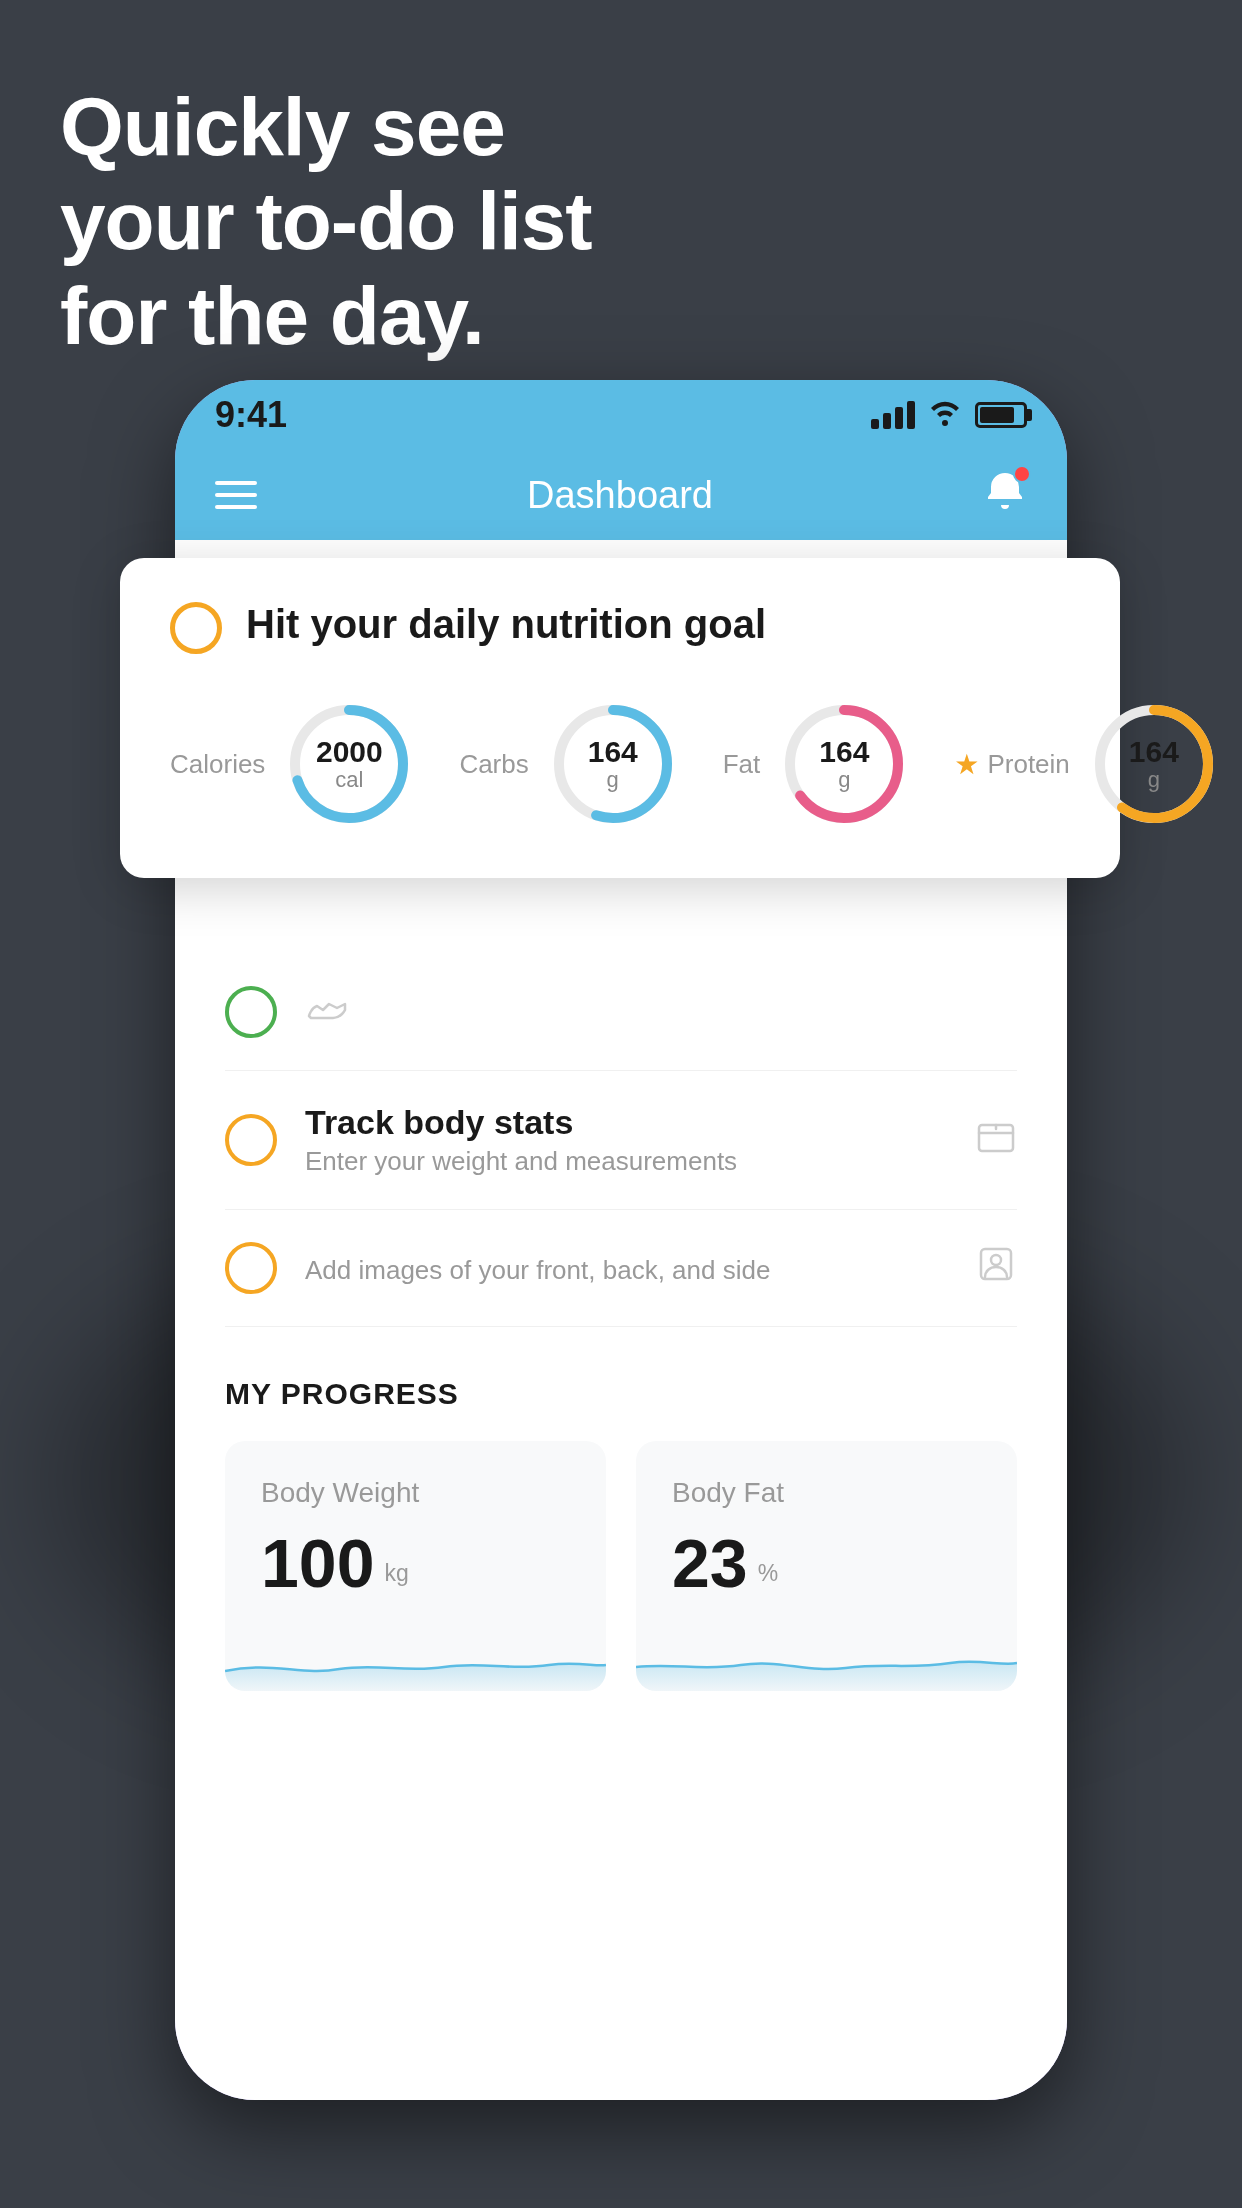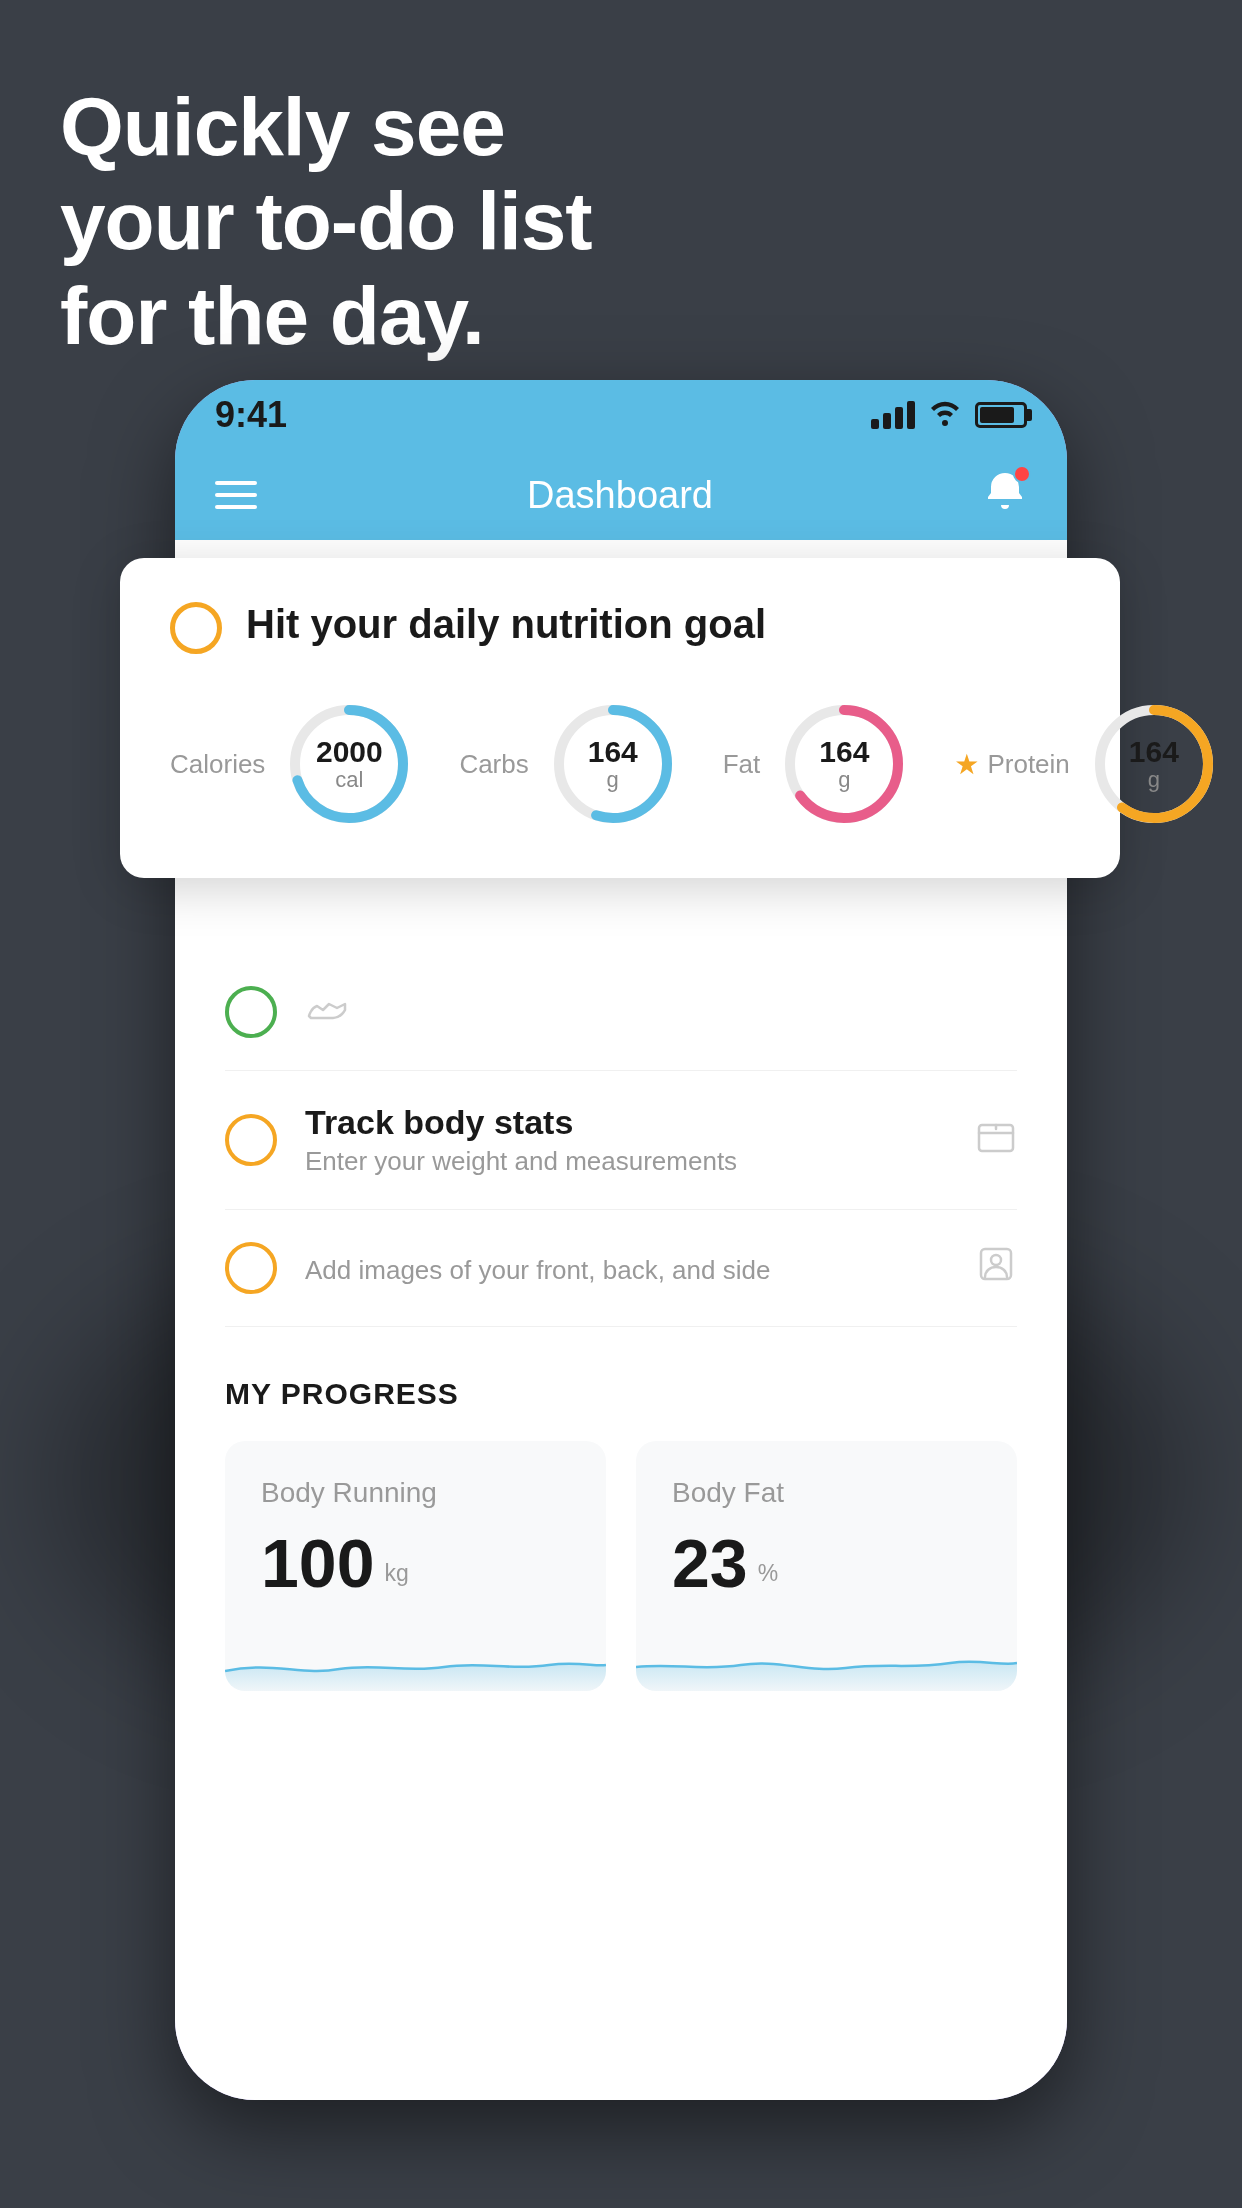--- a/index.html
+++ b/index.html
@@ -443,21 +443,21 @@
             <path d="M10 34c0-6 5-10 11-10s11 4 11 10" stroke="#ccc" stroke-width="2.5" fill="none" stroke-linecap="round"></path>
           </svg>
         </div>
       </div>
     </div>
 
     <div class="progress-section">
       <div class="progress-header">MY PROGRESS</div>
       <div class="progress-cards">
         <div class="progress-card">
-          <div class="progress-card-title">Body Running</div>
+          <div class="progress-card-title">Body Weight</div>
           <div class="progress-value-row">
             <span class="progress-number">100</span>
             <span class="progress-unit">kg</span>
           </div>
           <div class="wave-chart">
             <svg viewBox="0 0 400 70" preserveAspectRatio="none">
               <defs>
                 <linearGradient id="waveGrad1" x1="0" y1="0" x2="0" y2="1">
                   <stop offset="0%" stop-color="#5bbce4" stop-opacity="0.3"></stop>
                   <stop offset="100%" stop-color="#5bbce4" stop-opacity="0.05"></stop>

